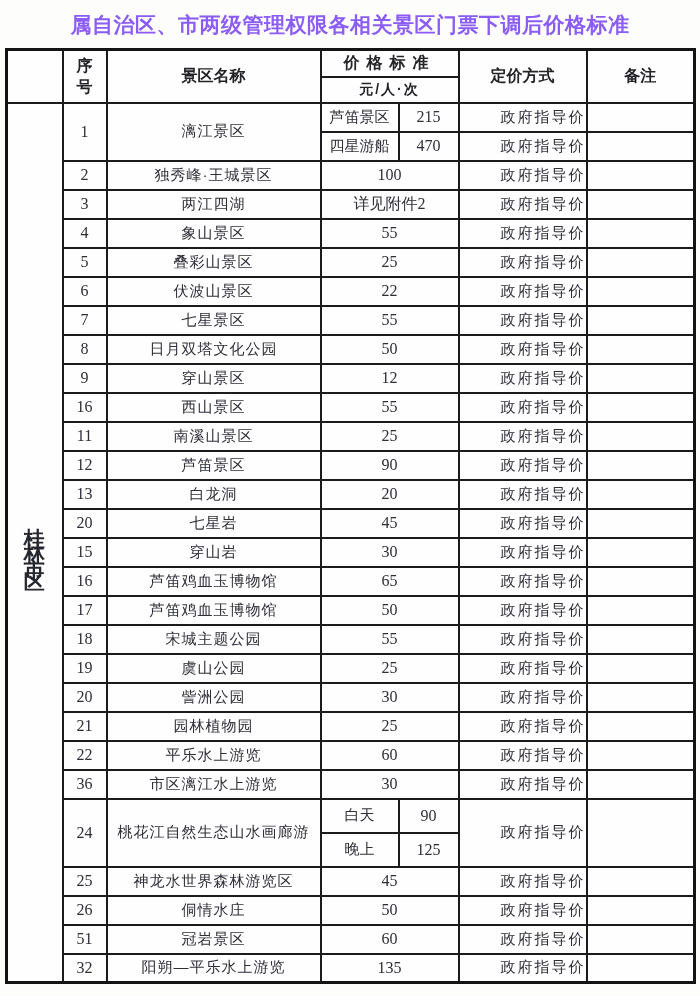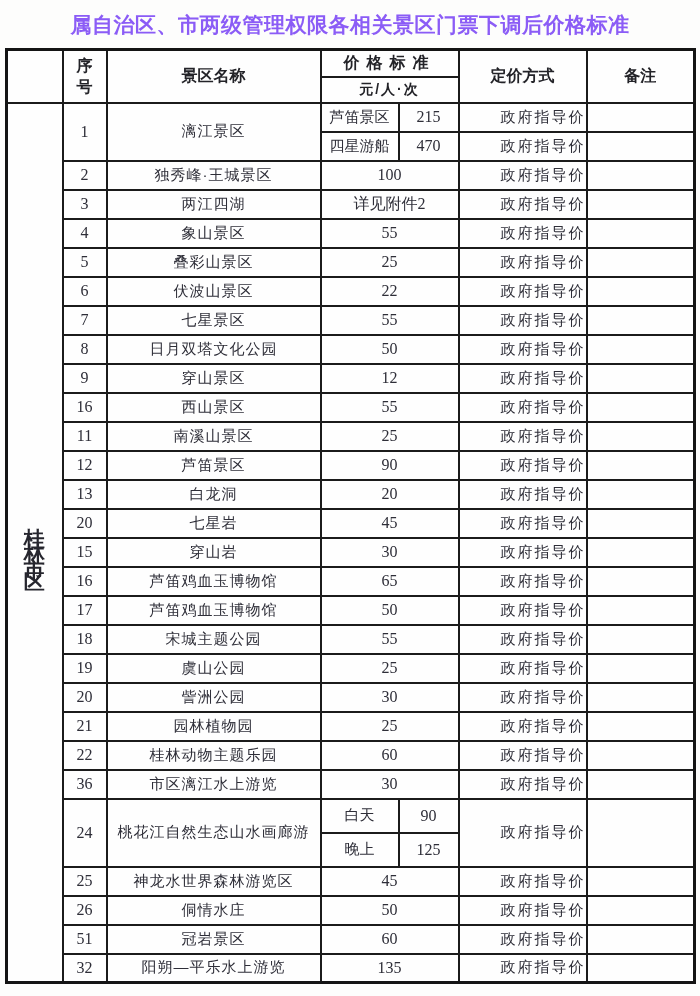--- a/index.html
+++ b/index.html
@@ -226,21 +226,21 @@
         </tr>
         <tr>
           <td class="c-serial num">21</td>
           <td class="c-name">园林植物园</td>
           <td class="c-price num" colspan="2">25</td>
           <td class="c-pricing">政府指导价</td>
           <td class="c-remark"></td>
         </tr>
         <tr>
           <td class="c-serial num">22</td>
-          <td class="c-name">桂林动物主题乐园</td>
+          <td class="c-name">平乐水上游览</td>
           <td class="c-price num" colspan="2">60</td>
           <td class="c-pricing">政府指导价</td>
           <td class="c-remark"></td>
         </tr>
         <tr>
           <td class="c-serial num">36</td>
           <td class="c-name">市区漓江水上游览</td>
           <td class="c-price num" colspan="2">30</td>
           <td class="c-pricing">政府指导价</td>
           <td class="c-remark"></td>

